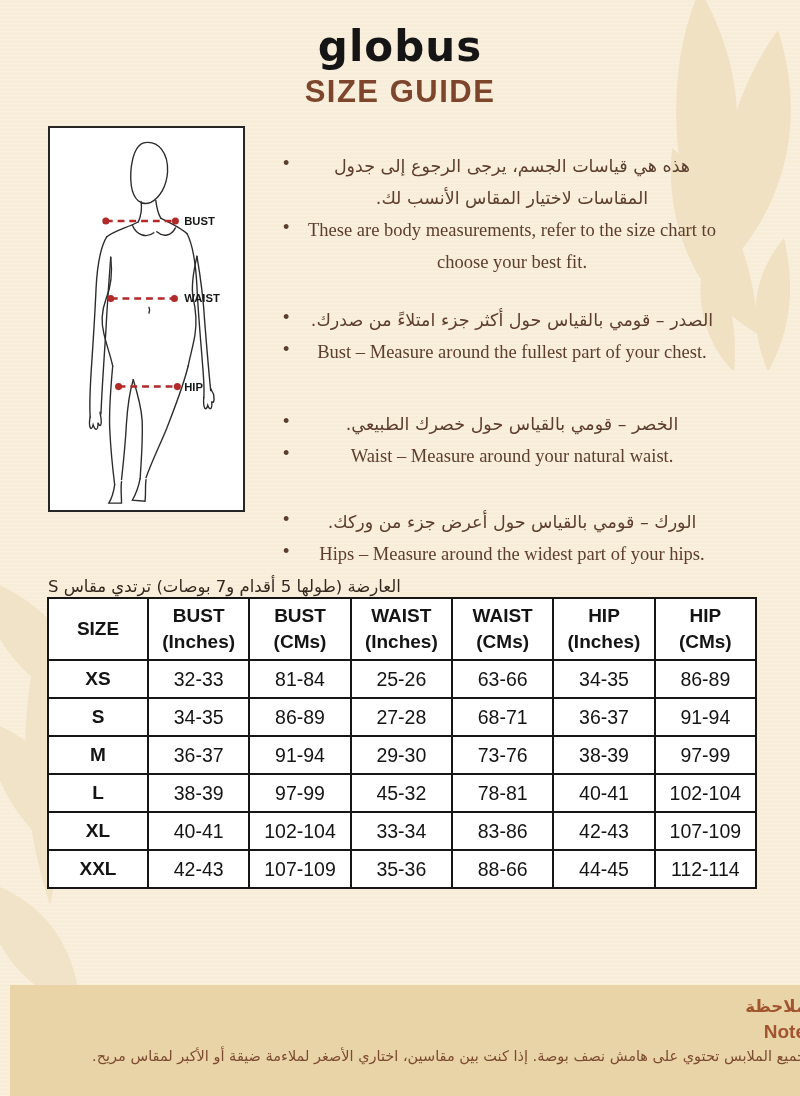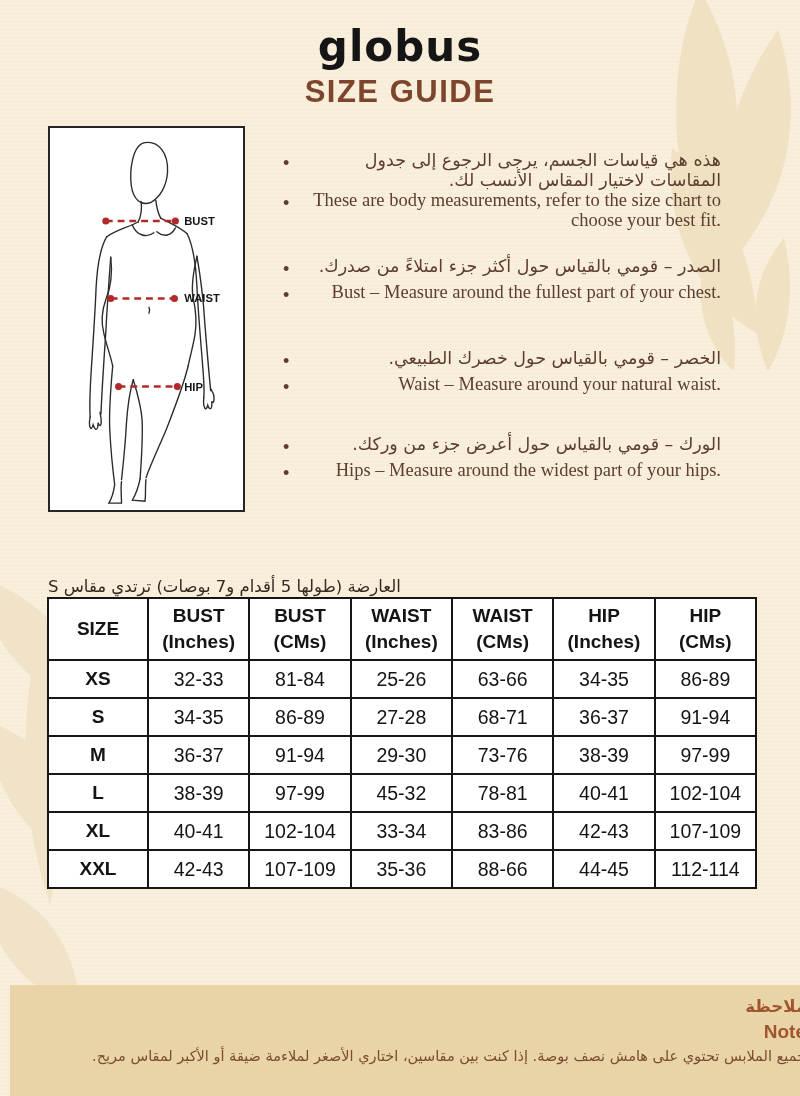--- a/index.html
+++ b/index.html
@@ -34,21 +34,21 @@
   }
   .figure-box svg{display:block;width:100%;height:100%;}
 
   
   .bullets{position:absolute;left:283px;top:150px;width:438px;}
   .bullet-group{margin-bottom:26px;}
   .bullet-group.g3{margin-top:40px;}
   .bullet-group.g4{margin-top:34px;}
   .bullet-line{display:flex;align-items:flex-start;}
   .dot{width:20px;flex:0 0 20px;color:#5c3d2e;font-size:18px;line-height:26px;}
-  .txt{flex:1;text-align:right;color:#5c3d2e;line-height:20px;}
+  .txt{flex:1;text-align:center;color:#5c3d2e;line-height:32px;}
   .txt.ar{font-family:"DejaVu Sans",sans-serif;font-size:17.5px;}
   .txt.en{font-family:"Liberation Serif",serif;font-size:18.5px;}
 
   
   .model-note{position:absolute;left:48px;top:530px;width:430px;text-align:left;}
   .model-ar{font-family:"DejaVu Sans",sans-serif;font-size:16.5px;color:#33291f;line-height:25px;margin-top:44px;}
   .model-en{font-family:"Liberation Serif",serif;font-size:17.5px;color:#33291f;line-height:25px;}
 
   
   .size-table{

